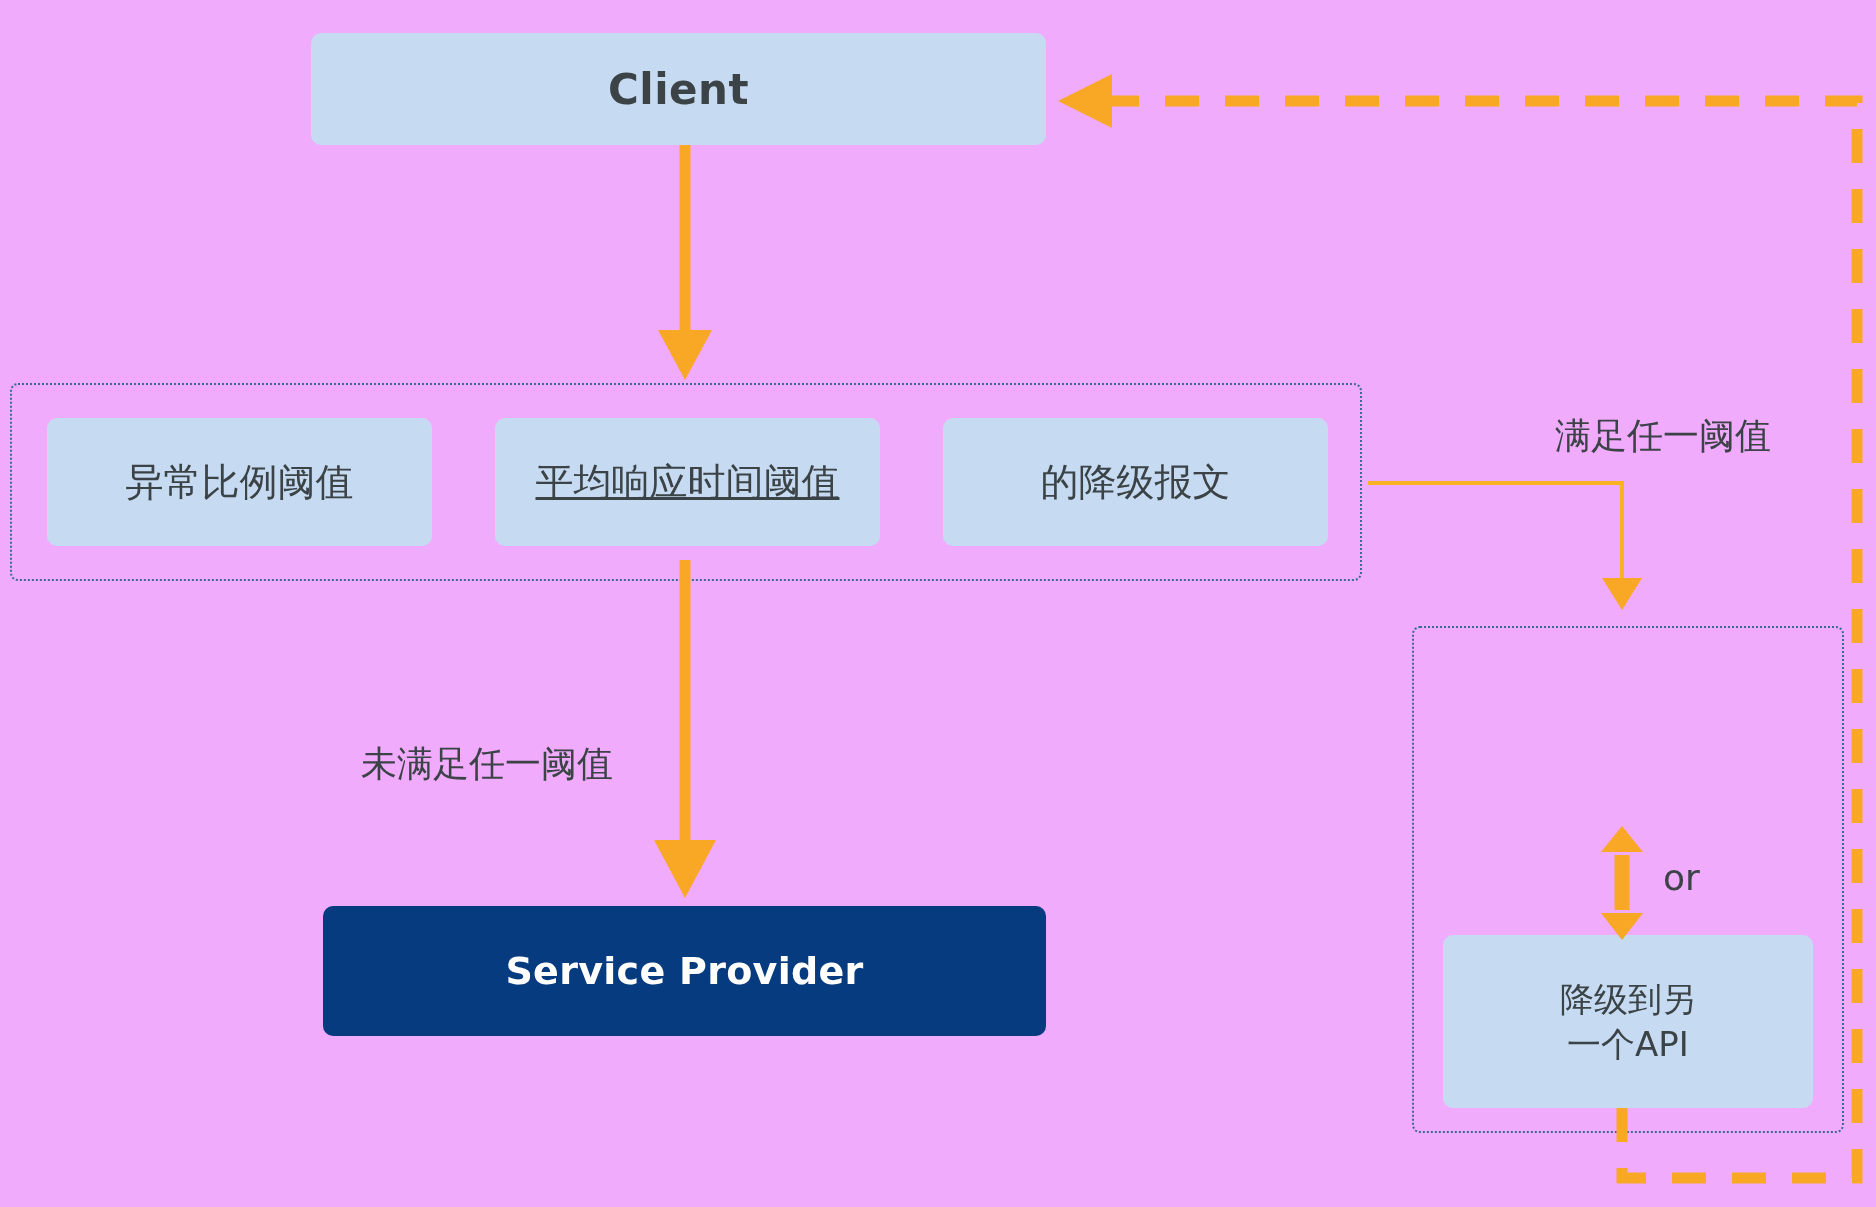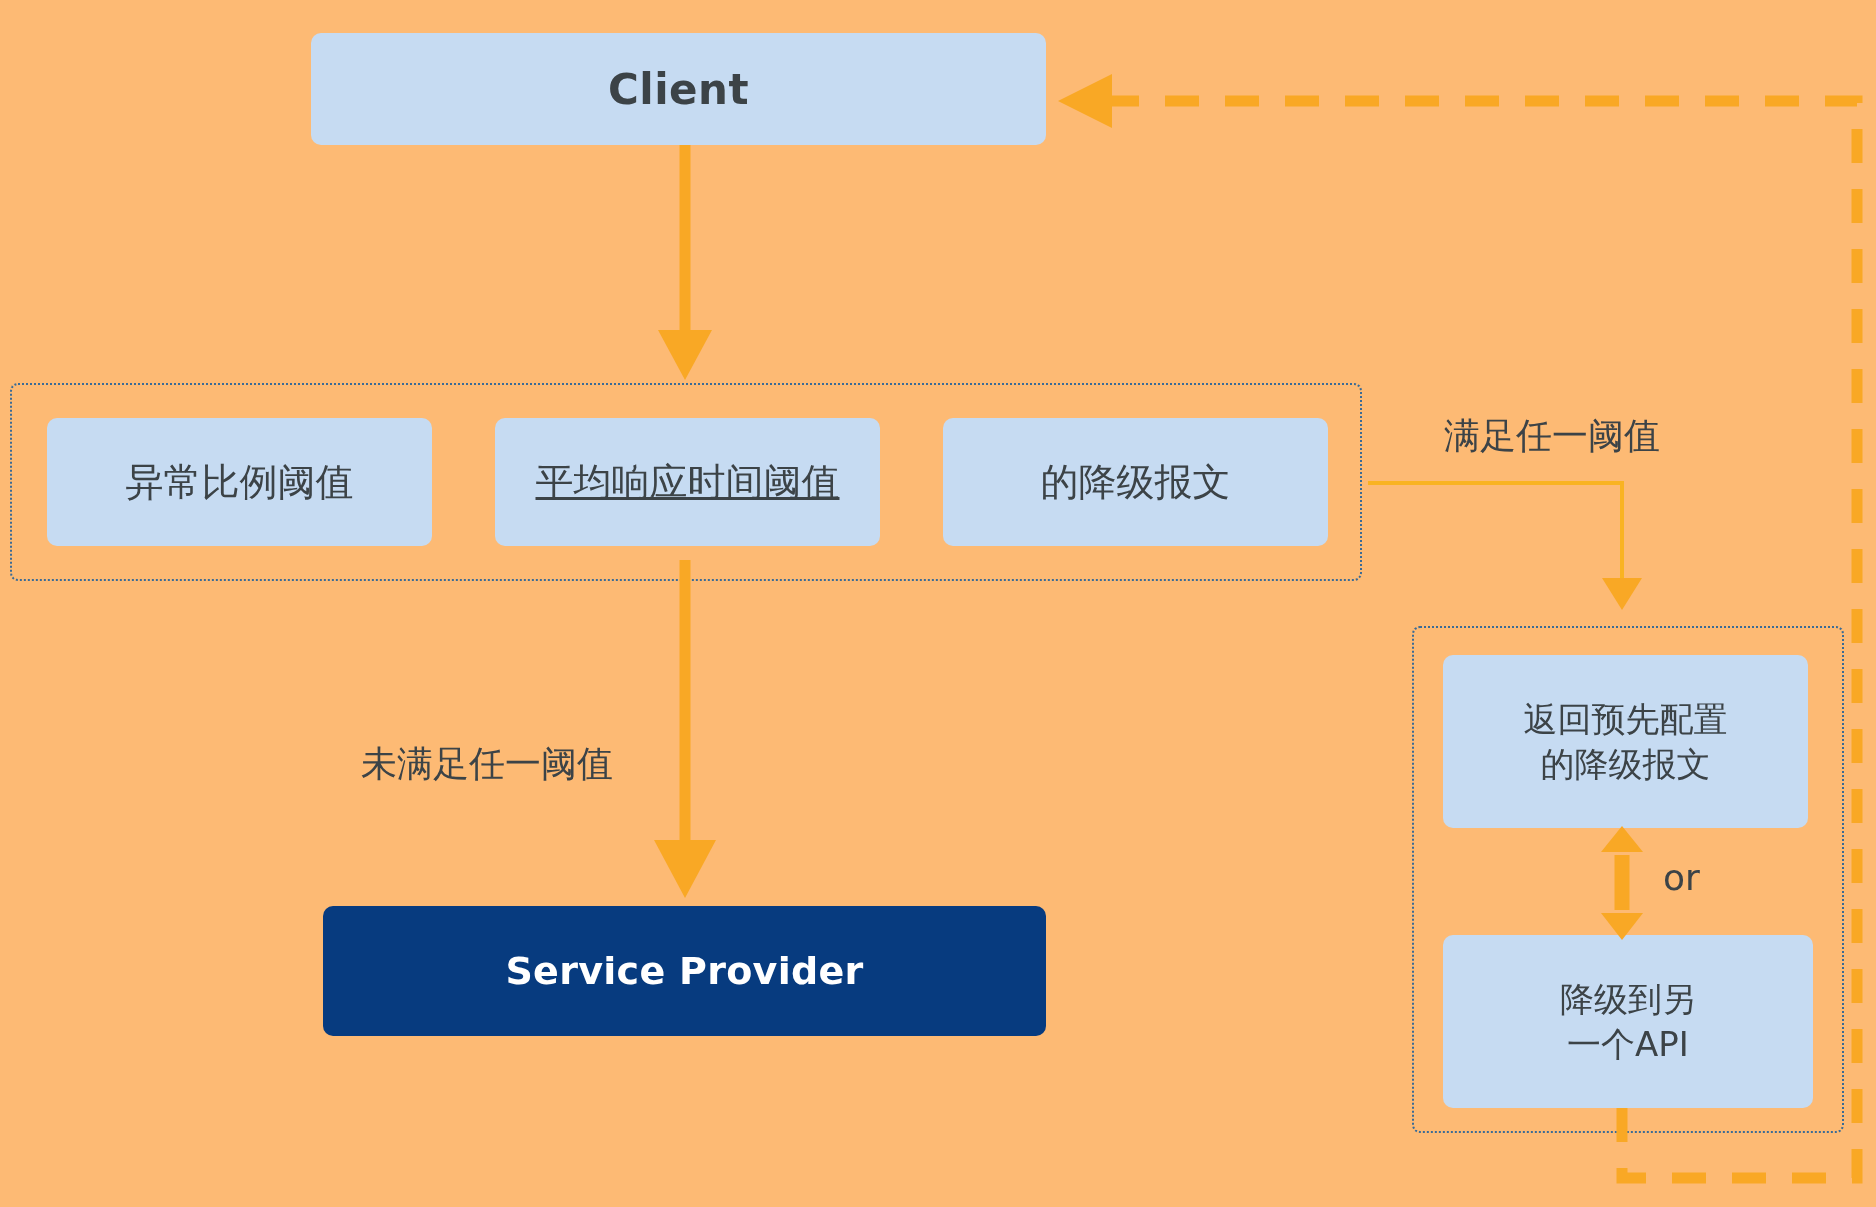--- a/index.html
+++ b/index.html
@@ -7,21 +7,21 @@
     padding: 0;
     background: #ffffff;
   }
   body {
     font-family: "DejaVu Sans", "Liberation Sans", sans-serif;
   }
   #canvas {
     position: relative;
     width: 1876px;
     height: 1207px;
-    background: #fdba74;
+    background: #f0abfc;
     overflow: hidden;
   }
   .node {
     position: absolute;
     box-sizing: border-box;
     display: flex;
     align-items: center;
     justify-content: center;
     text-align: center;
     border-radius: 10px;
@@ -103,39 +103,33 @@
   <div class="node node-blue" style="left:943px; top:418px; width:385px; height:128px;">
     <span class="label-th">的降级报文</span>
   </div>
 
   <div class="node node-navy" style="left:323px; top:906px; width:723px; height:130px;">
     <span class="label-sp">Service Provider</span>
   </div>
 
   <div class="dotted-group" style="left:1412px; top:626px; width:432px; height:507px;"></div>
 
-  <div class="node node-blue" style="left:1443px; top:655px; width:365px; height:173px;">
-    <span class="label-right">
-      <span>返回预先配置</span><br>
-      <span>的降级报文</span>
-    </span>
-  </div>
 
   <div class="node node-blue" style="left:1443px; top:935px; width:370px; height:173px;">
     <span class="label-right">
       <span>降级到另</span><br>
       <span>一个API</span>
     </span>
   </div>
 
   <div class="or-label" style="left:1663px; top:857px;">or</div>
 
   <div class="free-label" style="left:317px; top:740px;margin-left:44px;">未满足任一阈值</div>
 
-  <div class="free-label" style="left:1444px; top:412px;">满足任一阈值</div>
+  <div class="free-label" style="left:1555px; top:412px;">满足任一阈值</div>
 
   <svg class="overlay" viewBox="0 0 1876 1207">
 
     <g>
       <line x1="685" y1="145" x2="685" y2="335" stroke="#f9a825" stroke-width="11"></line>
       <polygon points="658,330 712,330 685,380" fill="#f9a825"></polygon>
     </g>
 
     <g>
       <line x1="685" y1="560" x2="685" y2="845" stroke="#f9a825" stroke-width="11"></line>

